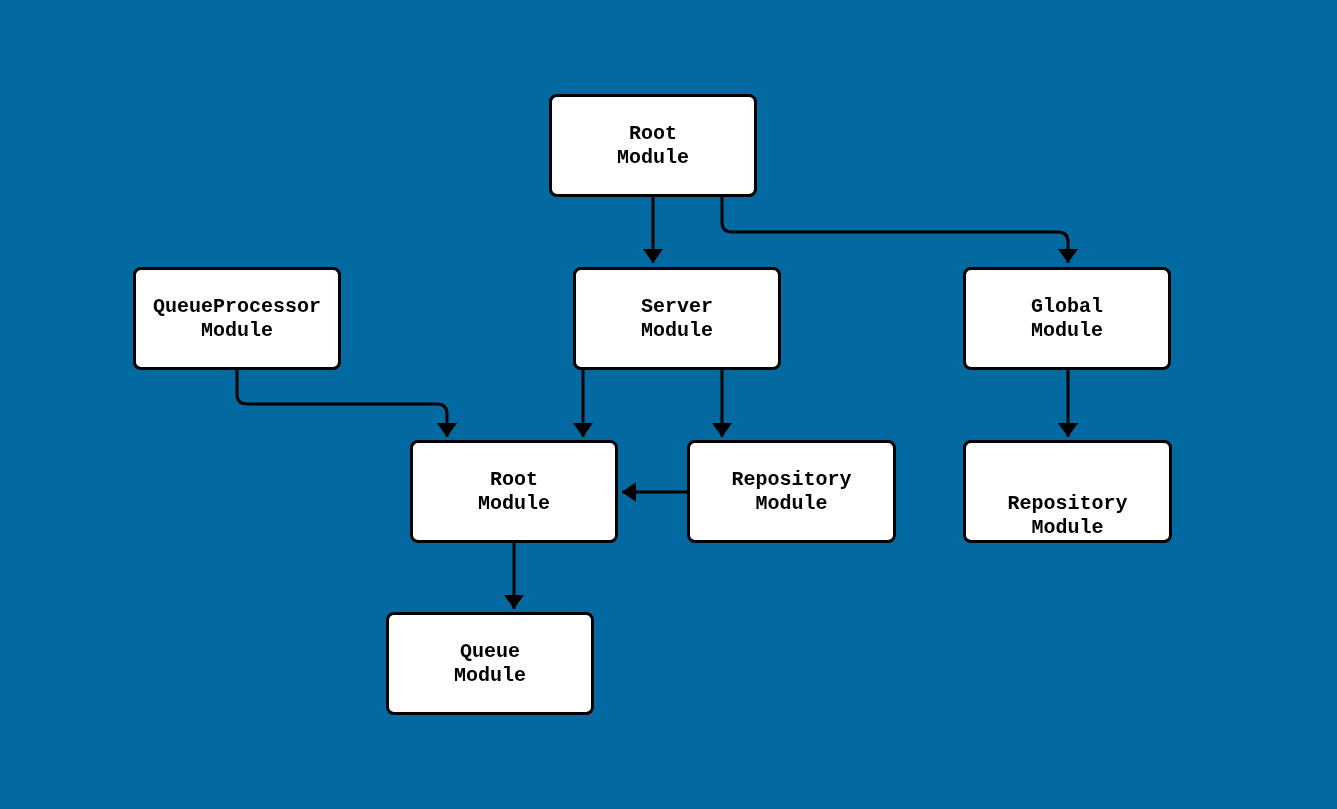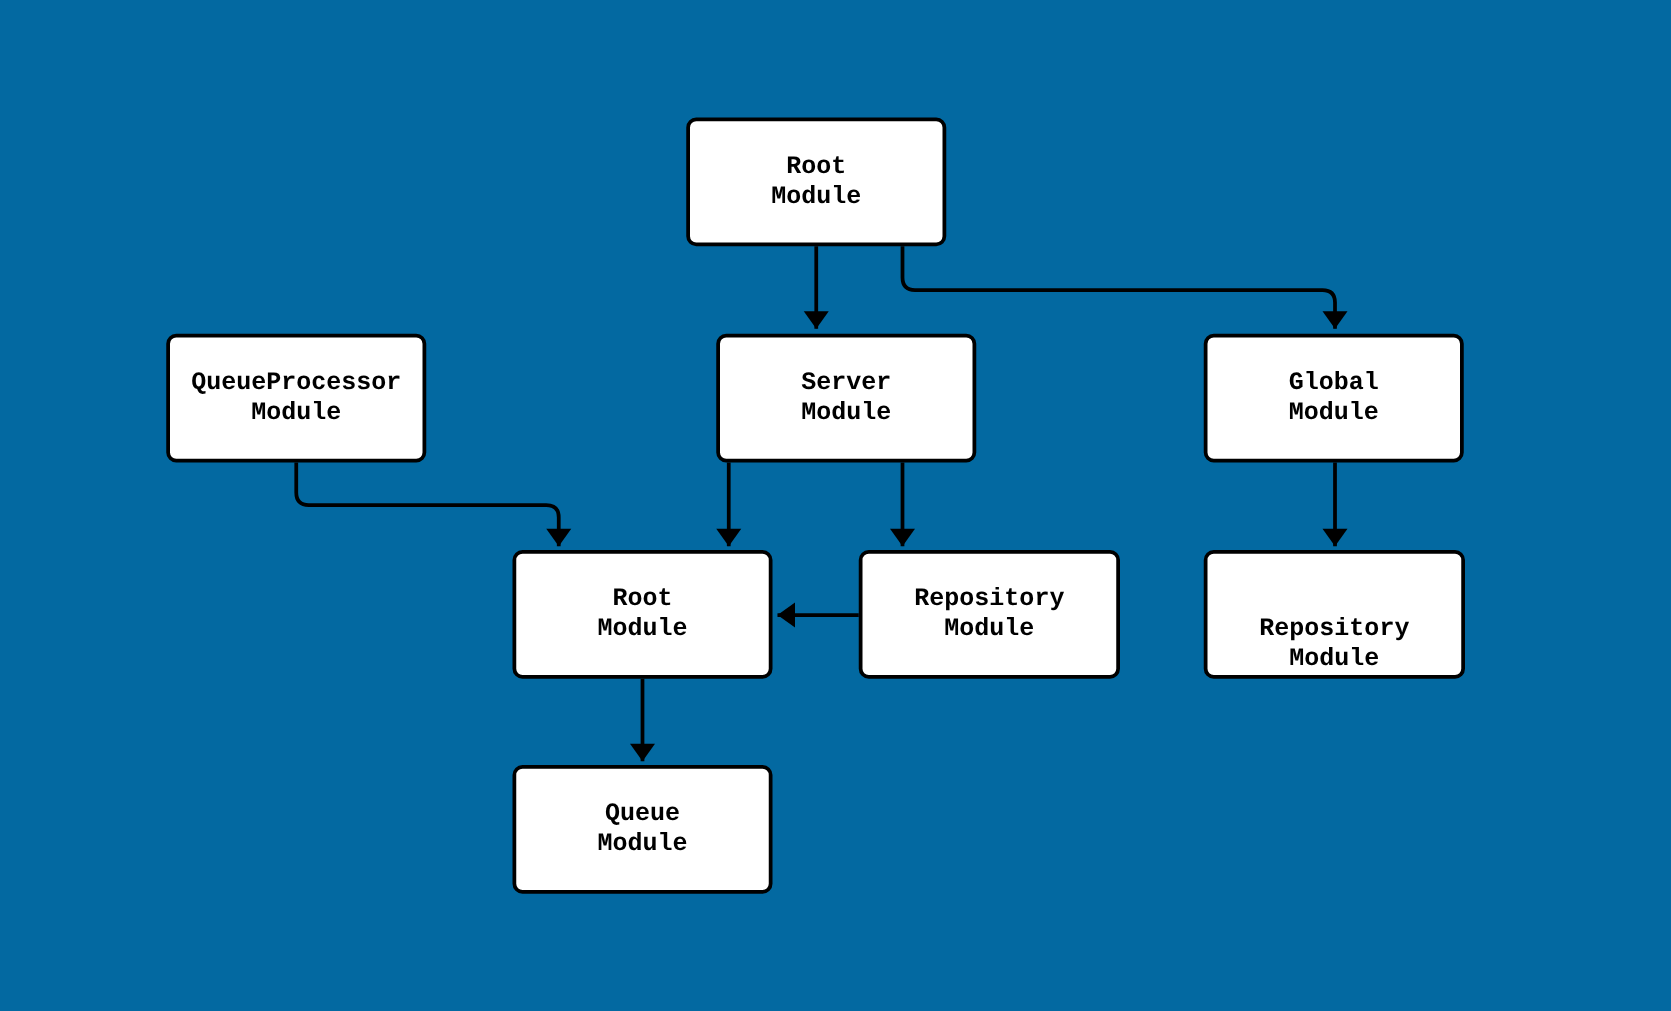--- a/index.html
+++ b/index.html
@@ -46,21 +46,21 @@
     line-height: 24px;
     white-space: nowrap;
   }
   .node-root           { left: 549px; top:  94px; }
   .node-queueprocessor { left: 133px; top: 267px; }
   .node-server         { left: 549px; top: 267px; margin-left: 24px; }
   .node-global         { left: 963px; top: 267px; }
   .node-core           { left: 410px; top: 440px; }
   .node-endpoints      { left: 687px; top: 440px; width: 209px; }
   .node-repository     { left: 963px; top: 440px; width: 209px; justify-content: flex-end; }
-  .node-queue          { left: 410px; top: 612px; }
+  .node-queue          { left: 386px; top: 612px; }
 </style>
 </head>
 <body>
 
 <div class="canvas">
 
   <svg class="edges-layer" viewBox="0 0 1337 809" xmlns="http://www.w3.org/2000/svg">
     <defs>
       <marker id="arrowhead" markerUnits="userSpaceOnUse" markerWidth="16" markerHeight="22" viewBox="0 0 16 22" refX="15" refY="11" orient="auto">
         <path d="M1,1 L15,11 L1,21 Z" fill="#000000"></path>

